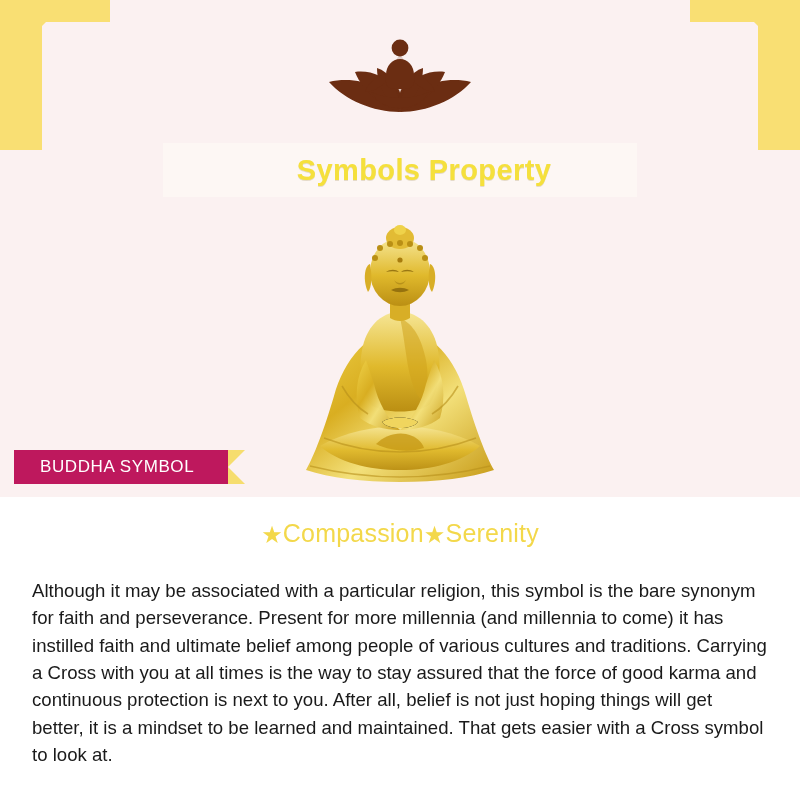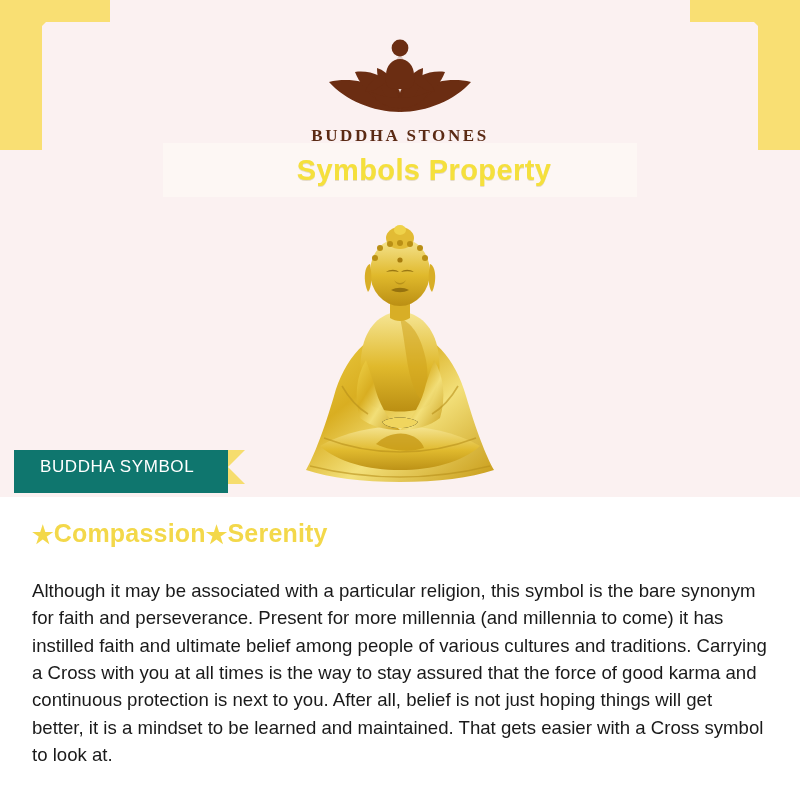--- a/index.html
+++ b/index.html
@@ -152,22 +152,22 @@
   }
 
   
   .tag {
     position: absolute;
     left: 14px;
     top: 450px;
     height: 34px;
     display: flex;
     align-items: center;
-    background: #0f766e;
-    padding: 0 34px 9px 26px;
+    background: #be185d;
+    padding: 0 34px 0 26px;
     color: #ffffff;
     font-size: 17px;
     letter-spacing: 0.6px;
   }
   .tag-flag {
     position: absolute;
     right: -17px;
     top: 0;
     width: 0; height: 0;
     border-top: 17px solid #f6dd6e;
@@ -180,22 +180,23 @@
     position: absolute;
     left: 0;
     right: 0;
     top: 497px;
     bottom: 0;
     background: #ffffff;
     padding: 16px 32px 0 32px;
     box-sizing: border-box;
   }
   .subtitle {
+    text-align: center;
     font-size: 25px;
-    font-weight: bold;
+    font-weight: normal;
     color: #f3d84a;
     letter-spacing: 0.2px;
     margin: 6px 0 14px 0;
   }
   .star {
     color: #f3d84a;
     font-size: 24px;
     vertical-align: -1px;
   }
   .body-text {
@@ -250,21 +251,20 @@
 
           <path d="M85 33 C93 33 99 40 99 49 L99 56 C99 60 95 63 90 63 L80 63 C75 63 71 60 71 56 L71 49 C71 40 77 33 85 33 Z"></path>
 
           <path d="M71 48 C60 50 53 58 50 66 C57 66 64 62 70 57 Z"></path>
           <path d="M99 48 C110 50 117 58 120 66 C113 66 106 62 100 57 Z"></path>
 
           <path d="M56 66 C62 76 72 82 85 82 C98 82 108 76 114 66 C104 70 95 72 85 72 C75 72 66 70 56 66 Z"></path>
         </g>
       </svg>
     </span>
-    <div class="brand-name">BUDDHA STONES</div>
   </div>
 
   <div class="title-band">
     <div class="title-text">Symbols Property</div>
   </div>
 
   <div class="hero">
     <span>
       <svg width="240" height="290" viewBox="0 0 240 290" aria-hidden="true">
         <defs>

